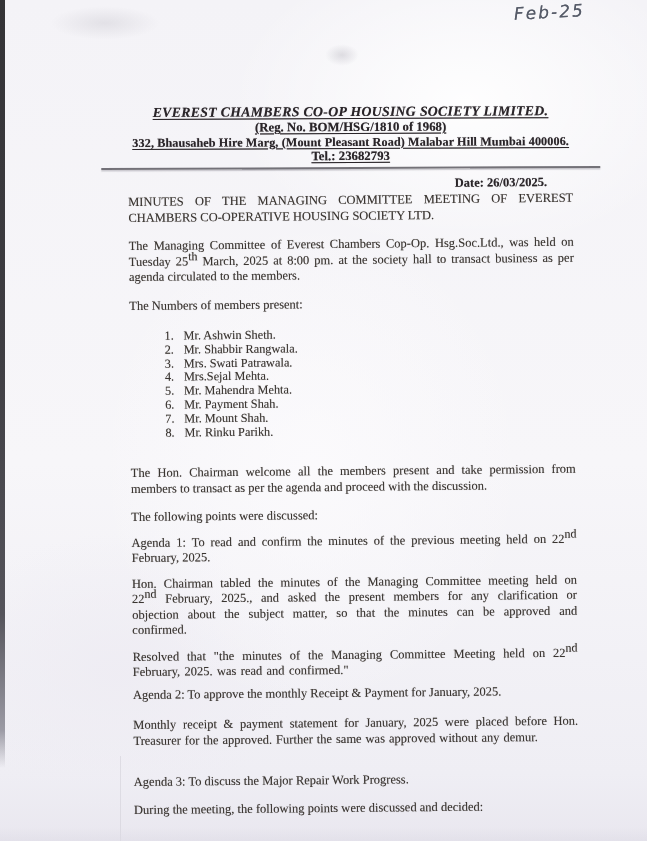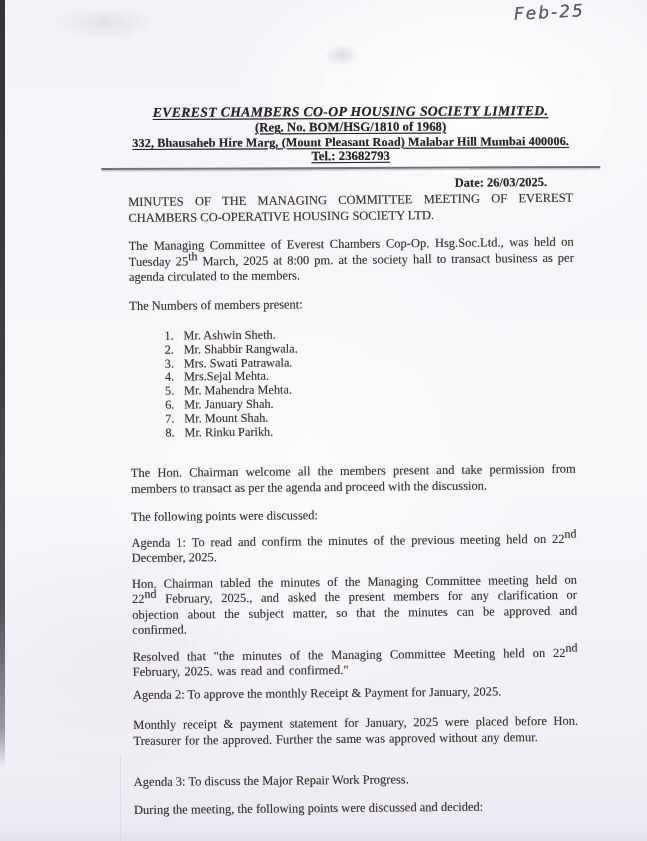--- a/index.html
+++ b/index.html
@@ -104,30 +104,30 @@
       <p class="p-intro justify"><span>The Managing Committee of Everest Chambers Cop-Op. Hsg.Soc.Ltd., was held on Tuesday 25</span><sup>th</sup><span> March, 2025 at 8:00 pm. at the society hall to transact business as per agenda circulated to the members.</span></p>
 
       <p class="p-members-label">The Numbers of members present:</p>
 
       <div class="member-list">
         <div class="member-row"><span class="m-num">1.</span><span class="m-name">Mr. Ashwin Sheth.</span></div>
         <div class="member-row"><span class="m-num">2.</span><span class="m-name">Mr. Shabbir Rangwala.</span></div>
         <div class="member-row"><span class="m-num">3.</span><span class="m-name">Mrs. Swati Patrawala.</span></div>
         <div class="member-row"><span class="m-num">4.</span><span class="m-name">Mrs.Sejal Mehta.</span></div>
         <div class="member-row"><span class="m-num">5.</span><span class="m-name">Mr. Mahendra Mehta.</span></div>
-        <div class="member-row"><span class="m-num">6.</span><span class="m-name">Mr. January Shah.</span></div>
+        <div class="member-row"><span class="m-num">6.</span><span class="m-name">Mr. Payment Shah.</span></div>
         <div class="member-row"><span class="m-num">7.</span><span class="m-name">Mr. Mount Shah.</span></div>
         <div class="member-row"><span class="m-num">8.</span><span class="m-name">Mr. Rinku Parikh.</span></div>
       </div>
 
       <p class="p-chairman justify">The Hon. Chairman welcome all the members present and take permission from members to transact as per the agenda and proceed with the discussion.</p>
 
       <p class="p-points">The following points were discussed:</p>
 
-      <p class="p-agenda1 justify"><span>Agenda 1: To read and confirm the minutes of the previous meeting held on 22</span><sup>nd</sup><span> December, 2025.</span></p>
+      <p class="p-agenda1 justify"><span>Agenda 1: To read and confirm the minutes of the previous meeting held on 22</span><sup>nd</sup><span> February, 2025.</span></p>
 
       <p class="p-agenda1-body justify"><span>Hon. Chairman tabled the minutes of the Managing Committee meeting held on 22</span><sup>nd</sup><span> February, 2025., and asked the present members for any clarification or objection about the subject matter, so that the minutes can be approved and confirmed.</span></p>
 
       <p class="p-resolution justify"><span>Resolved that "the minutes of the Managing Committee Meeting held on 22</span><sup>nd</sup><span> February, 2025. was read and confirmed."</span></p>
 
       <p class="p-agenda2">Agenda 2: To approve the monthly Receipt &amp; Payment for January, 2025.</p>
 
       <p class="p-agenda2-body justify">Monthly receipt &amp; payment statement for January, 2025 were placed before Hon. Treasurer for the approved. Further the same was approved without any demur.</p>
 
       <p class="p-agenda3">Agenda 3: To discuss the Major Repair Work Progress.</p>

